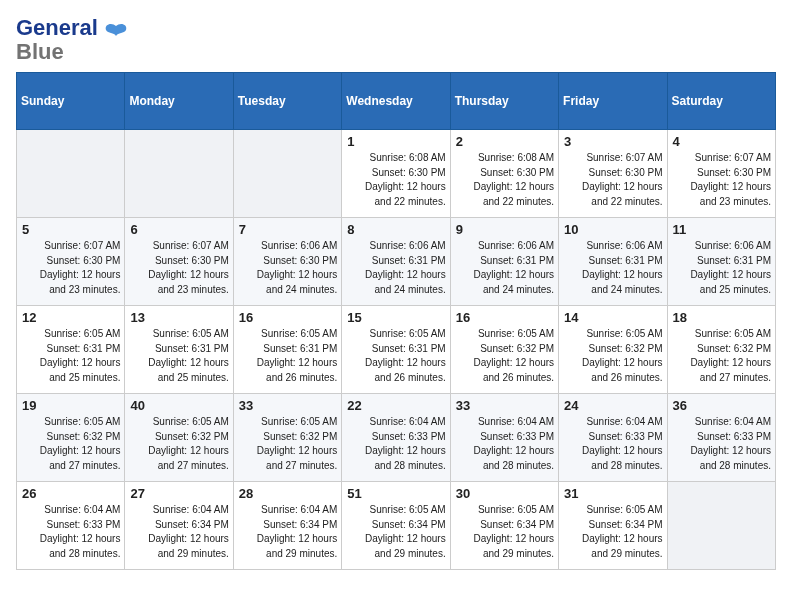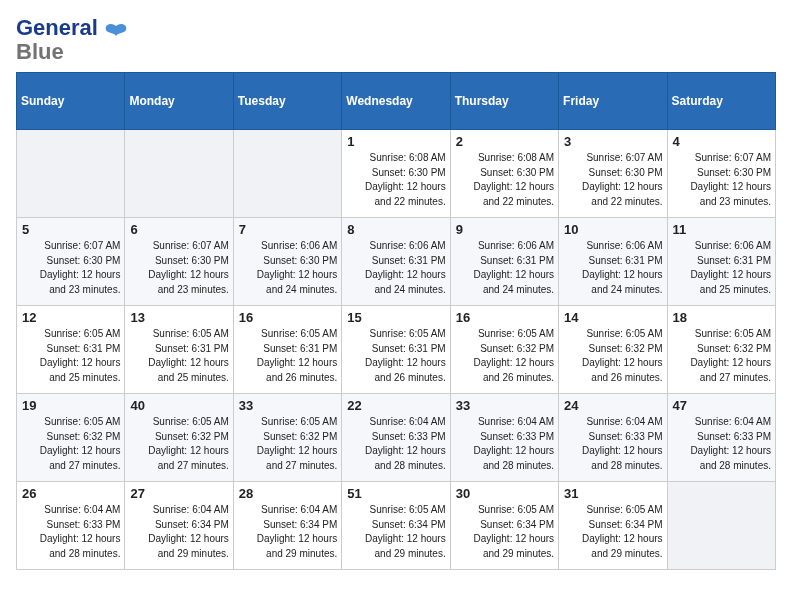--- a/index.html
+++ b/index.html
@@ -217,21 +217,21 @@
           </td>
           <td>
             <span class="day-num">33</span>
             <div class="day-info"><span>Sunrise: 6:04 AM</span><br><span>Sunset: 6:33 PM</span><br><span>Daylight: 12 hours</span><br><span>and 28 minutes.</span></div>
           </td>
           <td>
             <span class="day-num">24</span>
             <div class="day-info"><span>Sunrise: 6:04 AM</span><br><span>Sunset: 6:33 PM</span><br><span>Daylight: 12 hours</span><br><span>and 28 minutes.</span></div>
           </td>
           <td>
-            <span class="day-num">47</span>
+            <span class="day-num">36</span>
             <div class="day-info"><span>Sunrise: 6:04 AM</span><br><span>Sunset: 6:33 PM</span><br><span>Daylight: 12 hours</span><br><span>and 28 minutes.</span></div>
           </td>
         </tr>
         <tr>
           <td>
             <span class="day-num">26</span>
             <div class="day-info"><span>Sunrise: 6:04 AM</span><br><span>Sunset: 6:33 PM</span><br><span>Daylight: 12 hours</span><br><span>and 28 minutes.</span></div>
           </td>
           <td>
             <span class="day-num">27</span>

